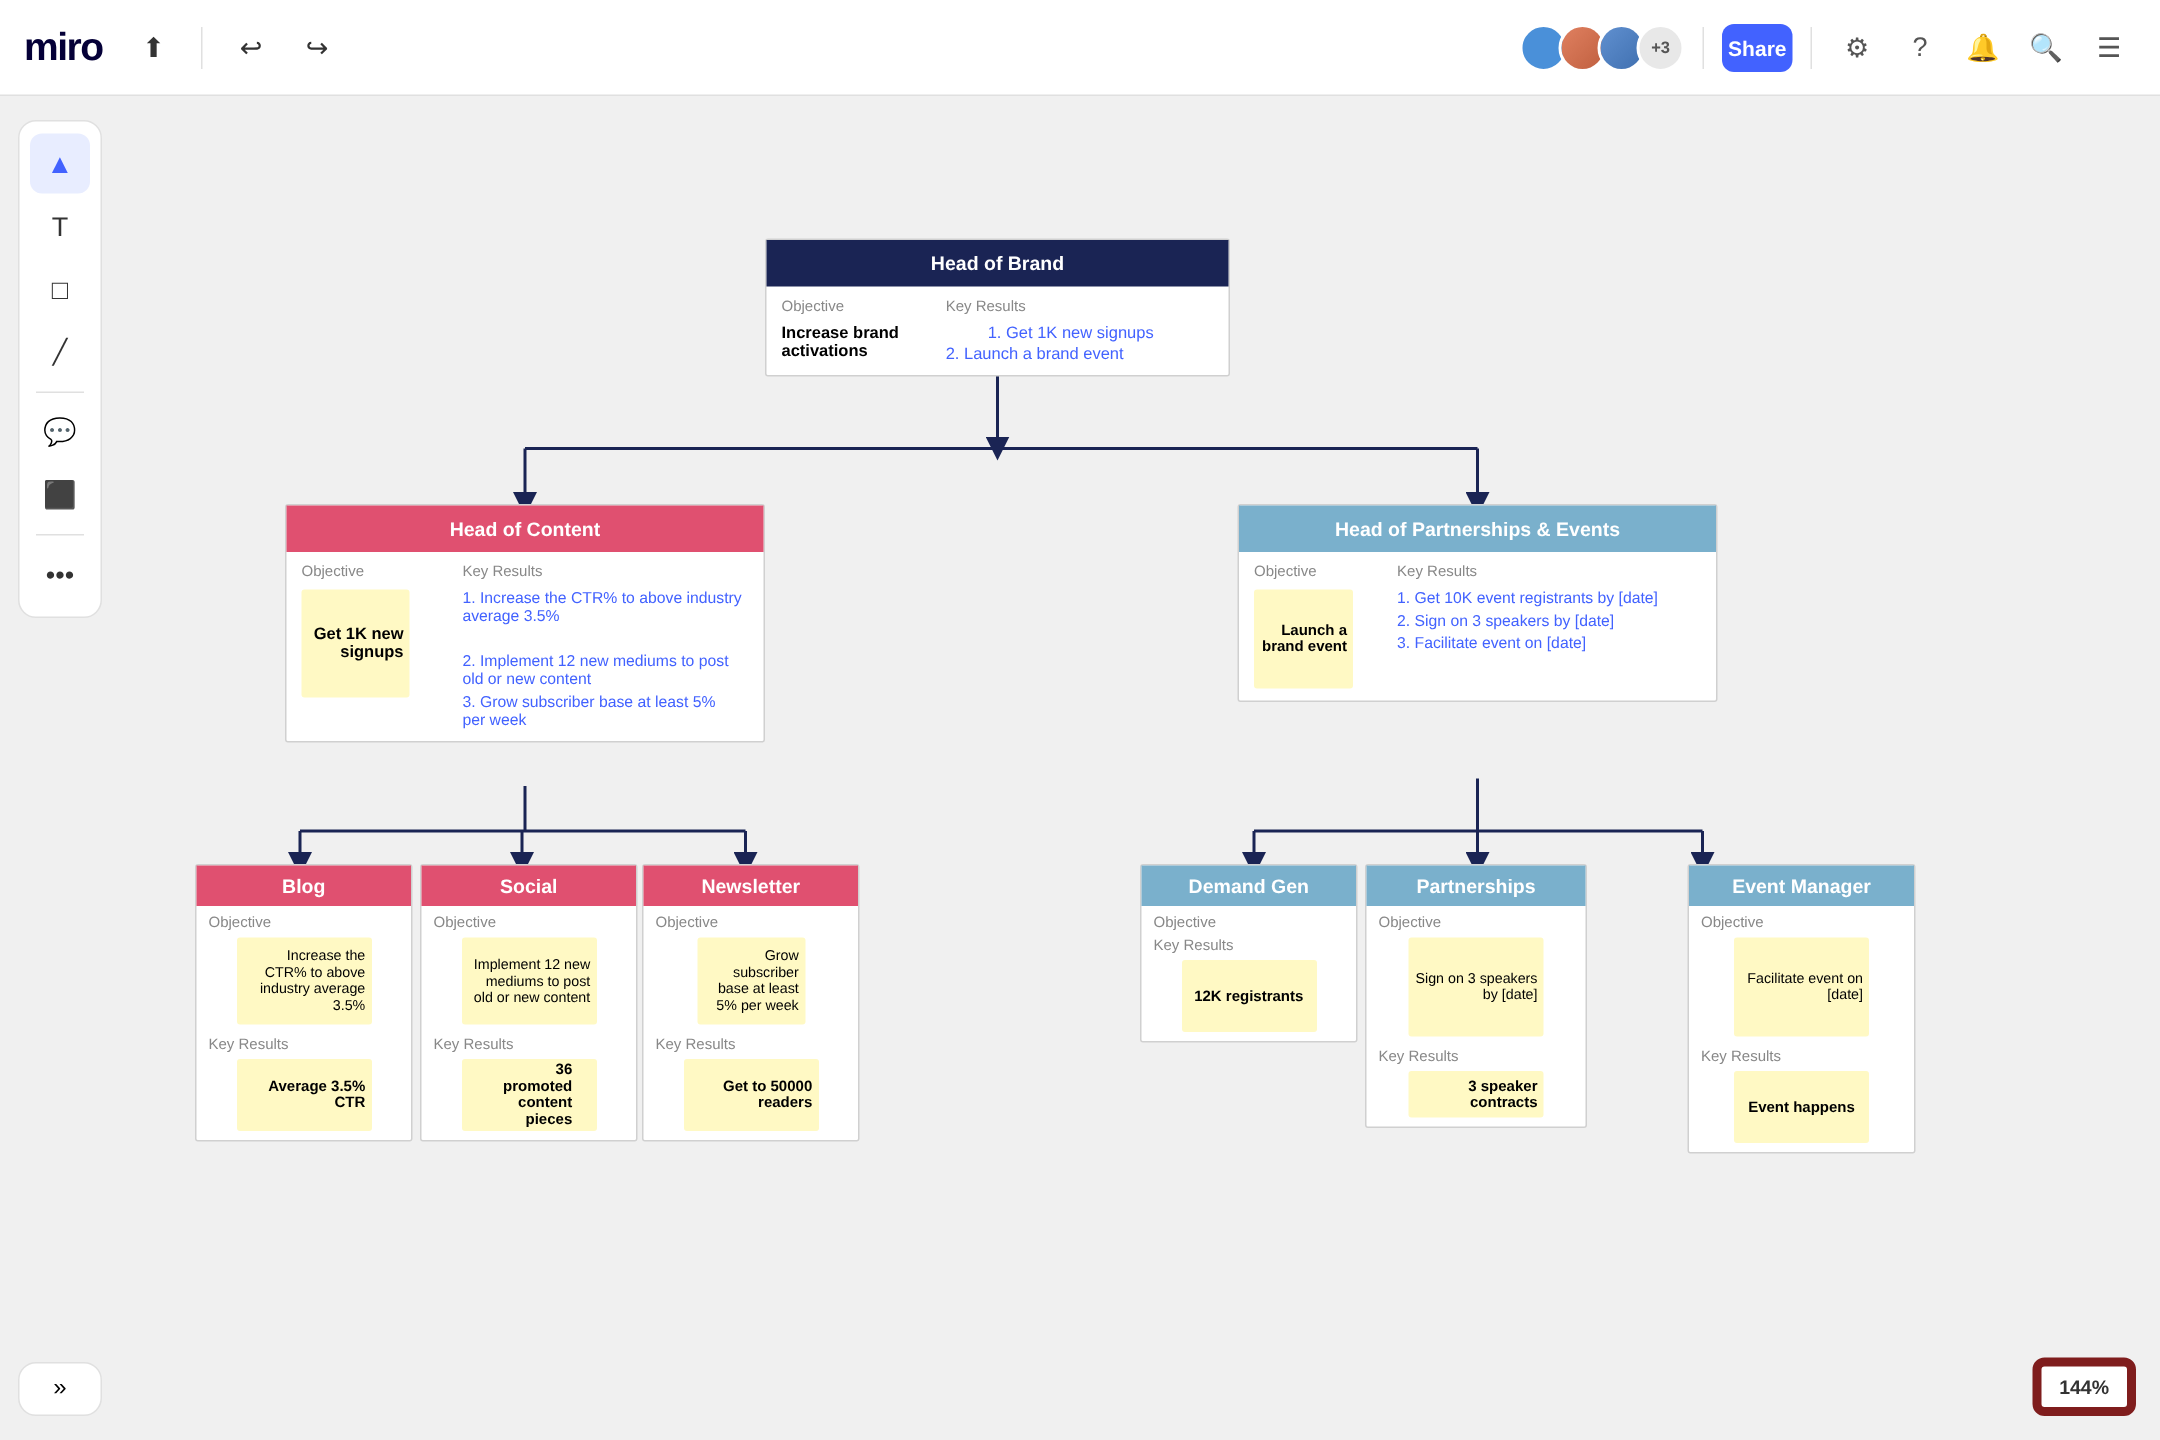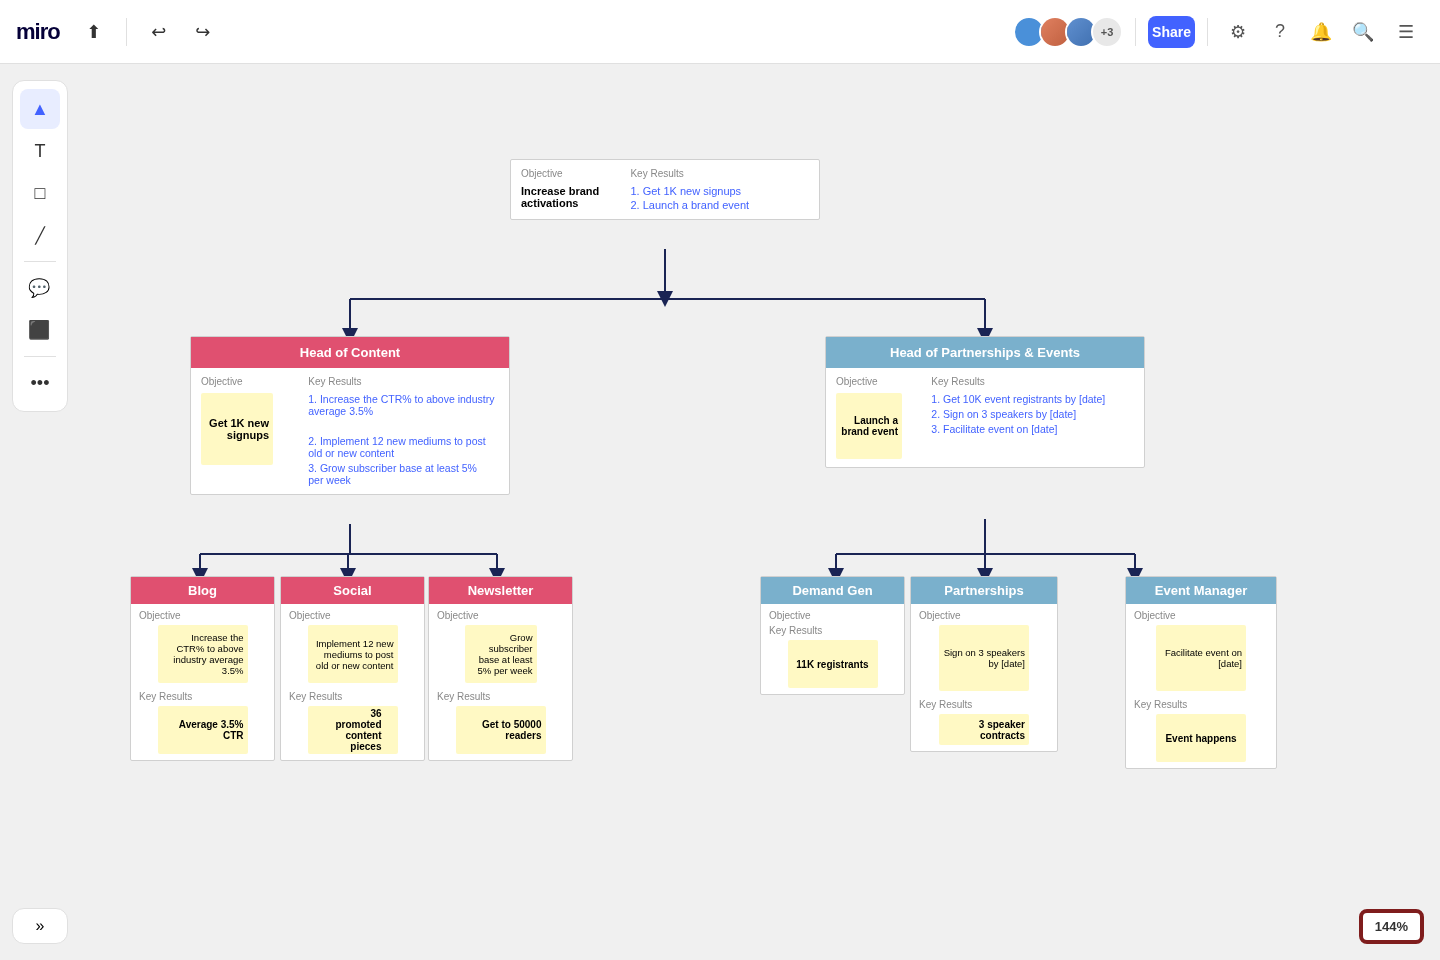--- a/index.html
+++ b/index.html
@@ -1,20 +1,20 @@
 <!DOCTYPE html>
 <html><head>
   <meta charset="utf-8">
   <style>
     * { box-sizing: border-box; margin: 0; padding: 0; }
     body { font-family: -apple-system, BlinkMacSystemFont, 'Segoe UI', sans-serif; background: #f0f0f0; width: 1440px; height: 960px; overflow: hidden; position: relative; }
 
     
     #topbar { position: absolute; top: 0; left: 0; width: 1440px; height: 64px; background: #fff; border-bottom: 1px solid #e0e0e0; display: flex; align-items: center; padding: 0 16px; gap: 8px; z-index: 100; }
-    .miro-logo { font-size: 22px; font-weight: 700; color: #050038; letter-spacing: -1px; margin-right: 8px; }
+    .miro-logo { font-size: 26px; font-weight: 700; color: #050038; letter-spacing: -1px; margin-right: 8px; }
     .topbar-btn { width: 36px; height: 36px; border-radius: 6px; border: none; background: transparent; cursor: pointer; display: flex; align-items: center; justify-content: center; font-size: 18px; color: #333; }
     .topbar-sep { width: 1px; height: 28px; background: #e0e0e0; margin: 0 6px; }
     .topbar-right { margin-left: auto; display: flex; align-items: center; gap: 6px; }
     .avatar-stack { display: flex; align-items: center; }
     .avatar { width: 32px; height: 32px; border-radius: 50%; border: 2px solid #fff; margin-left: -6px; overflow: hidden; display: flex; align-items: center; justify-content: center; font-size: 11px; font-weight: 600; }
     .avatar:first-child { margin-left: 0; }
     .av1 { background: #4a90d9; }
     .av2 { background: #7bc67e; }
     .av3 { background: #f0a500; }
     .av-more { background: #e8e8e8; color: #555; font-size: 11px; }
@@ -22,21 +22,21 @@
     .topbar-icon-btn { width: 36px; height: 36px; border-radius: 6px; border: none; background: transparent; cursor: pointer; display: flex; align-items: center; justify-content: center; font-size: 18px; color: #555; }
 
     
     #left-toolbar { position: absolute; top: 80px; left: 12px; width: 56px; background: #fff; border-radius: 12px; border: 1px solid #e0e0e0; padding: 8px 0; display: flex; flex-direction: column; align-items: center; gap: 2px; z-index: 100; }
     .tool-btn { width: 40px; height: 40px; border-radius: 8px; border: none; background: transparent; cursor: pointer; display: flex; align-items: center; justify-content: center; font-size: 18px; color: #333; }
     .tool-btn.active { background: #e8edff; color: #4262ff; }
     .tool-sep { width: 32px; height: 1px; background: #e0e0e0; margin: 4px 0; }
 
     
     #bottom-left { position: absolute; bottom: 16px; left: 12px; width: 56px; background: #fff; border-radius: 12px; border: 1px solid #e0e0e0; padding: 8px; display: flex; align-items: center; justify-content: center; z-index: 100; cursor: pointer; }
-    #bottom-right { position: absolute; bottom: 16px; right: 16px; background: #fff; border-radius: 8px; border: 4px solid #7f1d1d; padding: 6px 12px; font-size: 13px; font-weight: 600; color: #333; z-index: 100; text-align: right; }
+    #bottom-right { position: absolute; bottom: 16px; right: 16px; background: #fff; border-radius: 8px; border: 6px solid #7f1d1d; padding: 6px 12px; font-size: 13px; font-weight: 600; color: #333; z-index: 100; text-align: right; }
 
     
     #canvas { position: absolute; top: 64px; left: 0; width: 1440px; height: 896px; background: #f0f0f0; overflow: hidden; }
 
     
     .okr-card { position: absolute; background: #fff; border: 1px solid #d0d0d0; border-radius: 2px; }
     .okr-card-header { text-align: center; padding: 8px 12px; font-weight: 700; font-size: 13px; color: #fff; }
     .okr-card-body { padding: 6px 10px; }
     .okr-table { width: 100%; font-size: 11px; border-collapse: collapse; }
     .okr-table th { text-align: left; color: #888; font-weight: 400; padding: 2px 4px 4px 0; font-size: 10px; }
@@ -127,33 +127,34 @@
     <line x1="1135" y1="490" x2="1135" y2="512" stroke="#1a2454" stroke-width="2" marker-end="url(#arrow)"></line>
 
     <defs>
       <marker id="arrow" markerWidth="8" markerHeight="8" refX="4" refY="4" orient="auto">
         <path d="M0,0 L0,8 L8,4 Z" fill="#1a2454"></path>
       </marker>
     </defs>
   </svg>
 
   <div class="okr-card" style="left:510px;top:95px;width:310px;">
+    <div class="okr-card-header node-header-dark">Head of Brand</div>
     <div class="okr-card-body">
       <table class="okr-table">
         <thead>
           <tr>
             <th>Objective</th>
             <th>Key Results</th>
           </tr>
         </thead>
         <tbody>
           <tr>
             <td style="width:38%;font-weight:600;font-size:11px;">Increase brand activations</td>
             <td style="width:62%;">
-              <div style="color:#4262ff;font-size:11px;margin-bottom:2px;">1. Get 1K new signups</div>
+              <div style="color:#4262ff;font-size:11px;margin-bottom:2px;margin-left:28px;">1. Get 1K new signups</div>
               <div style="color:#4262ff;font-size:11px;">2. Launch a brand event</div>
             </td>
           </tr>
         </tbody>
       </table>
     </div>
   </div>
 
   <div class="okr-card" style="left:190px;top:272px;width:320px;">
     <div class="okr-card-header node-header-pink">Head of Content</div>
@@ -235,21 +236,21 @@
       <div class="sub-label">Key Results</div>
       <div class="sticky-note sticky-yellow" style="width:90px;height:48px;margin:0 auto;padding:4px;font-size:10px;font-weight:600;">Get to 50000 readers</div>
     </div>
   </div>
 
   <div class="sub-node-card" style="left:760px;top:512px;width:145px;">
     <div class="sub-node-header node-header-blue">Demand Gen</div>
     <div style="padding:6px 8px;">
       <div class="sub-label">Objective</div>
       <div class="sub-label">Key Results</div>
-      <div class="sticky-note sticky-yellow" style="width:90px;height:48px;margin:0 auto;padding:4px;font-size:10px;font-weight:600;">11K registrants</div>
+      <div class="sticky-note sticky-yellow" style="width:90px;height:48px;margin:0 auto;padding:4px;font-size:10px;font-weight:600;">12K registrants</div>
     </div>
   </div>
 
   <div class="sub-node-card" style="left:910px;top:512px;width:148px;">
     <div class="sub-node-header node-header-blue">Partnerships</div>
     <div style="padding:6px 8px;">
       <div class="sub-label">Objective</div>
       <div class="sticky-note sticky-yellow" style="width:90px;height:66px;margin:0 auto 8px;padding:4px;font-size:9.5px;">Sign on 3 speakers by [date]</div>
       <div class="sub-label">Key Results</div>
       <div class="sticky-note sticky-yellow" style="width:90px;height:31px;margin:0 auto;padding:4px;font-size:10px;font-weight:600;">3 speaker contracts</div>

